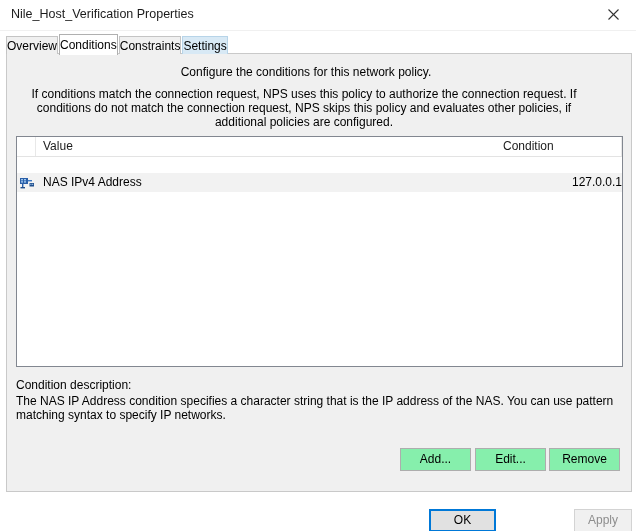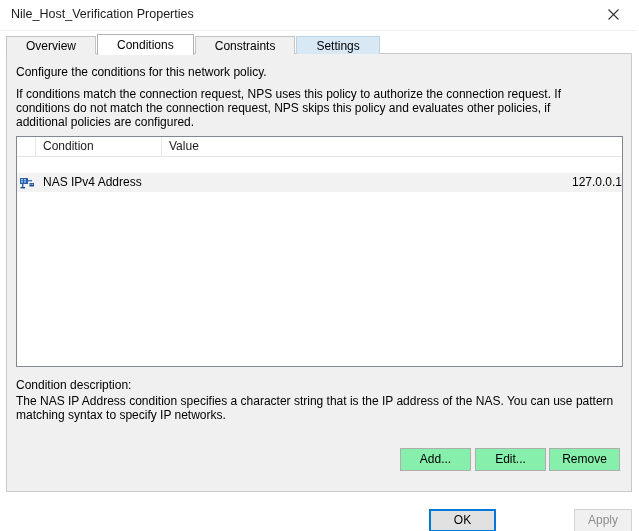--- a/index.html
+++ b/index.html
@@ -52,21 +52,21 @@
     left: 6px;
     top: 34px;
     height: 20px;
     display: flex;
     align-items: flex-end;
     z-index: 5;
   }
   .tab {
     height: 18px;
     line-height: 18px;
-    padding: 0 19px;
+    padding: 0 0;
     font-size: 12px;
     color: #000;
     background: #f0f0f0;
     border: 1px solid #c4c4c4;
     border-bottom: none;
     margin-right: 1px;
     white-space: nowrap;
     position: relative;
     box-sizing: border-box;
   }
@@ -93,20 +93,21 @@
     background: #f0f0f0;
     border: 1px solid #c9c9c9;
     box-sizing: border-box;
   }
 
   .para {
     position: absolute;
     font-size: 12px;
     color: #000;
     line-height: 14px;
+    text-align: center;
   }
   .para-1 { left: 16px; top: 65px; width: 580px; }
   .para-2 { left: 16px; top: 87px; width: 576px; }
 
   
   .listview {
     position: absolute;
     left: 16px;
     top: 136px;
     width: 607px;
@@ -237,22 +238,22 @@
 </div>
 
 <div class="tabpanel"></div>
 
 <div class="para para-1">Configure the conditions for this network policy.</div>
 <div class="para para-2">If conditions match the connection request, NPS uses this policy to authorize the connection request. If conditions do not match the connection request, NPS skips this policy and evaluates other policies, if additional policies are configured.</div>
 
 <div class="listview">
   <div class="lv-header">
     <div class="lv-col lv-col-gutter"></div>
+    <div class="lv-col lv-col-value">Value</div>
     <div class="lv-col lv-col-condition">Condition</div>
-    <div class="lv-col lv-col-value">Value</div>
   </div>
   <div class="lv-row">
     <div class="lv-cell lv-cell-icon">
       <svg class="nas-icon" width="14" height="12" viewBox="0 0 14 12" aria-hidden="true">
         <rect x="0" y="1" width="8" height="6" fill="#2a5fa8"></rect>
         <rect x="1" y="2" width="2" height="1.4" fill="#9fc7ef"></rect>
         <rect x="4" y="2" width="2" height="1.4" fill="#9fc7ef"></rect>
         <rect x="1" y="4.2" width="2" height="1.4" fill="#9fc7ef"></rect>
         <rect x="4" y="4.2" width="2" height="1.4" fill="#9fc7ef"></rect>
         <rect x="8" y="3" width="4" height="1.4" fill="#3b78c4"></rect>

